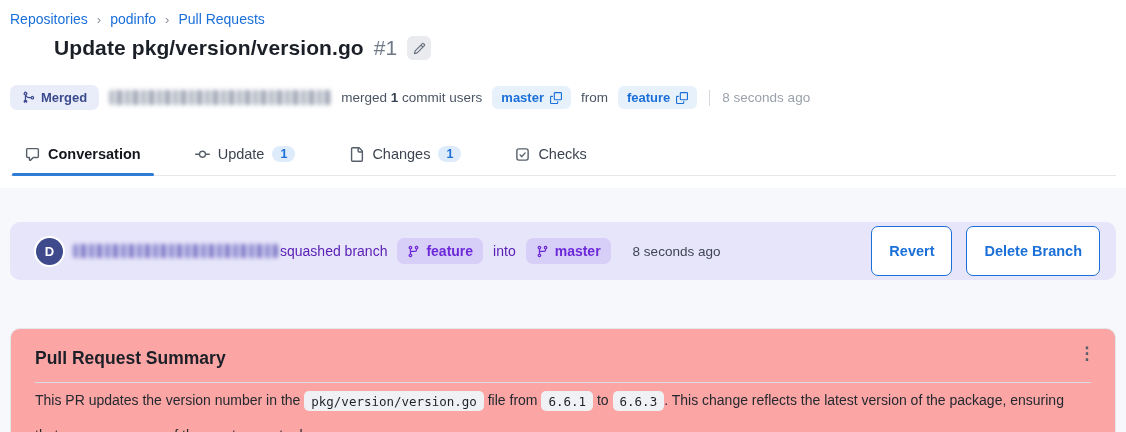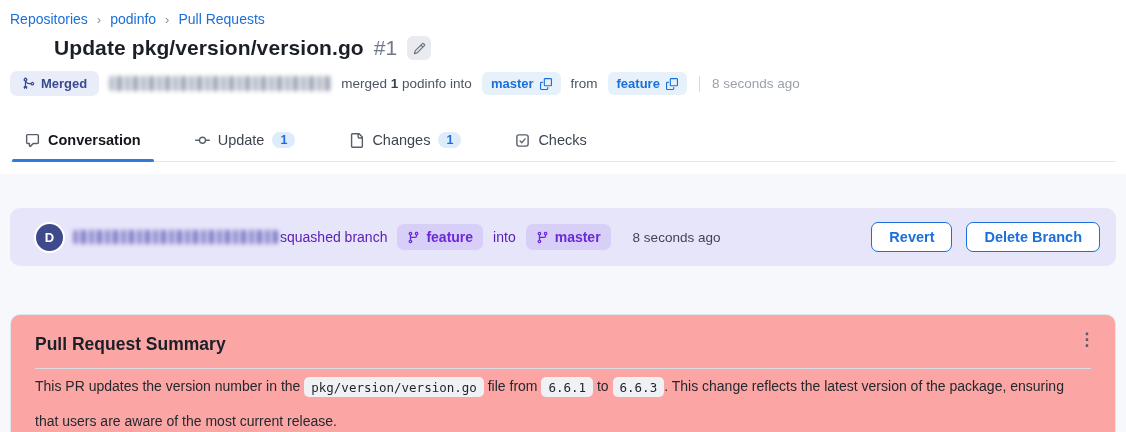--- a/index.html
+++ b/index.html
@@ -12,21 +12,21 @@
   .breadcrumb { display:flex; align-items:center; gap:9px; font-size:14px; }
   .breadcrumb a { color:#1a6fd8; text-decoration:none; cursor:pointer; }
   .breadcrumb .sep { color:#8a919c; font-size:13px; }
 
   .title-row { display:flex; align-items:center; gap:10px; margin-top:9px; }
   .pr-title { font-size:21px; font-weight:700; color:#1b1f27; letter-spacing:.1px;margin-left:44px; }
   .pr-number { font-size:21px; color:#6e7886; font-weight:400; }
   .edit-btn { width:24px; height:24px; border:none; background:#e9ebef; border-radius:6px;
               display:flex; align-items:center; justify-content:center; cursor:pointer; color:#6b7280; }
 
-  .status-row { display:flex; align-items:center; margin-top:11px; gap:10px; font-size:13.5px; color:#4b5563; }
+  .status-row { display:flex; align-items:center; margin-top:25px; gap:10px; font-size:13.5px; color:#4b5563; }
   .merged-badge { display:inline-flex; align-items:center; gap:6px; background:#e9edfa; color:#3b4a8c;
                   font-weight:700; font-size:13px; padding:5px 12px; border-radius:7px; }
   .redact { display:inline-block; height:14px; border-radius:3px; filter:blur(2px); }
   .redact.gray { width:222px; height:15px;
     background:repeating-linear-gradient(90deg,#b6bac6 0 5px,#e8eaef 5px 8px,#9aa1b0 8px 13px,#eef0f4 13px 16px); }
   .redact.purple { width:205px; height:14px; margin:0 2px 0 10px;
     background:repeating-linear-gradient(90deg,#8d89cf 0 5px,#dcdaf5 5px 8px,#7a74c4 8px 13px,#e3e1f8 13px 16px); }
   .bold-1 { font-weight:700; color:#374151; }
   .branch-pill { display:inline-flex; align-items:center; gap:6px; background:#e7f1fb; color:#1a6fd8;
                  font-weight:700; font-size:13px; padding:4px 9px; border-radius:6px; cursor:pointer; }
@@ -51,21 +51,21 @@
                   padding:0 16px 0 26px; font-size:14px; }
   .avatar { width:27px; height:27px; border-radius:50%; background:#3e4a8c; color:#fff; font-size:13px;
             font-weight:700; display:flex; align-items:center; justify-content:center;
             box-shadow:0 0 0 2px #ffffff; cursor:pointer; flex:none; }
   .banner-action { color:#5b21b6; }
   .branch-badge { display:inline-flex; align-items:center; gap:6px; background:#d7cff7; color:#6d28d9;
                   font-weight:700; font-size:14px; padding:5px 10px; border-radius:7px; margin:0 10px; cursor:pointer; }
   .into-word { color:#5b21b6; }
   .banner-ts { color:#3f4552; font-size:13.5px; margin-left:12px; }
   .banner-spacer { flex:1; }
-  .outline-btn { height:30px; padding:0 17px; background:#fff; border:1.5px solid #1a6fd8; color:#1a6fd8;
+  .outline-btn { height:50px; padding:0 17px; background:#fff; border:1.5px solid #1a6fd8; color:#1a6fd8;
                  font-family:"Liberation Sans", sans-serif; font-size:14.5px; font-weight:700;
                  border-radius:7px; cursor:pointer; margin-left:14px; }
 
   
   .card { margin-top:48px; background:#fca5a5; border:1px solid #e3e6ea; border-radius:10px;
           padding:19px 24px 22px 24px; position:relative; }
   .card-title { font-size:17.5px; font-weight:700; color:#1b1f27; }
   .kebab { position:absolute; top:13px; right:16px; width:24px; height:24px; border:none; background:transparent;
            color:#57606a; font-size:17px; font-weight:700; cursor:pointer; line-height:24px; }
   .card-divider { border-bottom:1px solid #d8dde3; margin-top:13px; }
@@ -106,21 +106,21 @@
         <svg width="13" height="13" viewBox="0 0 16 16" fill="currentColor">
             <path d="M5.45 5.154A4.25 4.25 0 0 0 9.25 7.5h1.378a2.251 2.251 0 1 1 0 1.5H9.25A5.734 5.734 0 0 1 5 7.123v3.505a2.25 2.25 0 1 1-1.5 0V5.372a2.25 2.25 0 1 1 1.95-.218ZM4.25 13.5a.75.75 0 1 0 0 1.5.75.75 0 0 0 0-1.5Zm8.5-4.5a.75.75 0 1 0 0-1.5.75.75 0 0 0 0 1.5ZM5 3.25a.75.75 0 1 0-1.5 0 .75.75 0 0 0 1.5 0Z"></path>
           </svg>
       </span>
       <span>Merged</span>
     </span>
     <span class="redact gray"></span>
     <span>
       <span>merged</span>
       <span class="bold-1">1</span>
-      <span>podinfo into</span>
+      <span>commit users</span>
     </span>
     <span class="branch-pill">
       <span>master</span>
       <span>
         <svg width="12" height="12" viewBox="0 0 16 16" fill="currentColor">
             <path d="M0 6.75C0 5.784.784 5 1.75 5h1.5a.75.75 0 0 1 0 1.5h-1.5a.25.25 0 0 0-.25.25v7.5c0 .138.112.25.25.25h7.5a.25.25 0 0 0 .25-.25v-1.5a.75.75 0 0 1 1.5 0v1.5A1.75 1.75 0 0 1 9.25 16h-7.5A1.75 1.75 0 0 1 0 14.25Zm5-5C5 .784 5.784 0 6.75 0h7.5C15.216 0 16 .784 16 1.75v7.5A1.75 1.75 0 0 1 14.25 11h-7.5A1.75 1.75 0 0 1 5 9.25Zm1.75-.25a.25.25 0 0 0-.25.25v7.5c0 .138.112.25.25.25h7.5a.25.25 0 0 0 .25-.25v-7.5a.25.25 0 0 0-.25-.25Z"></path>
           </svg>
       </span>
     </span>
     <span>from</span>

